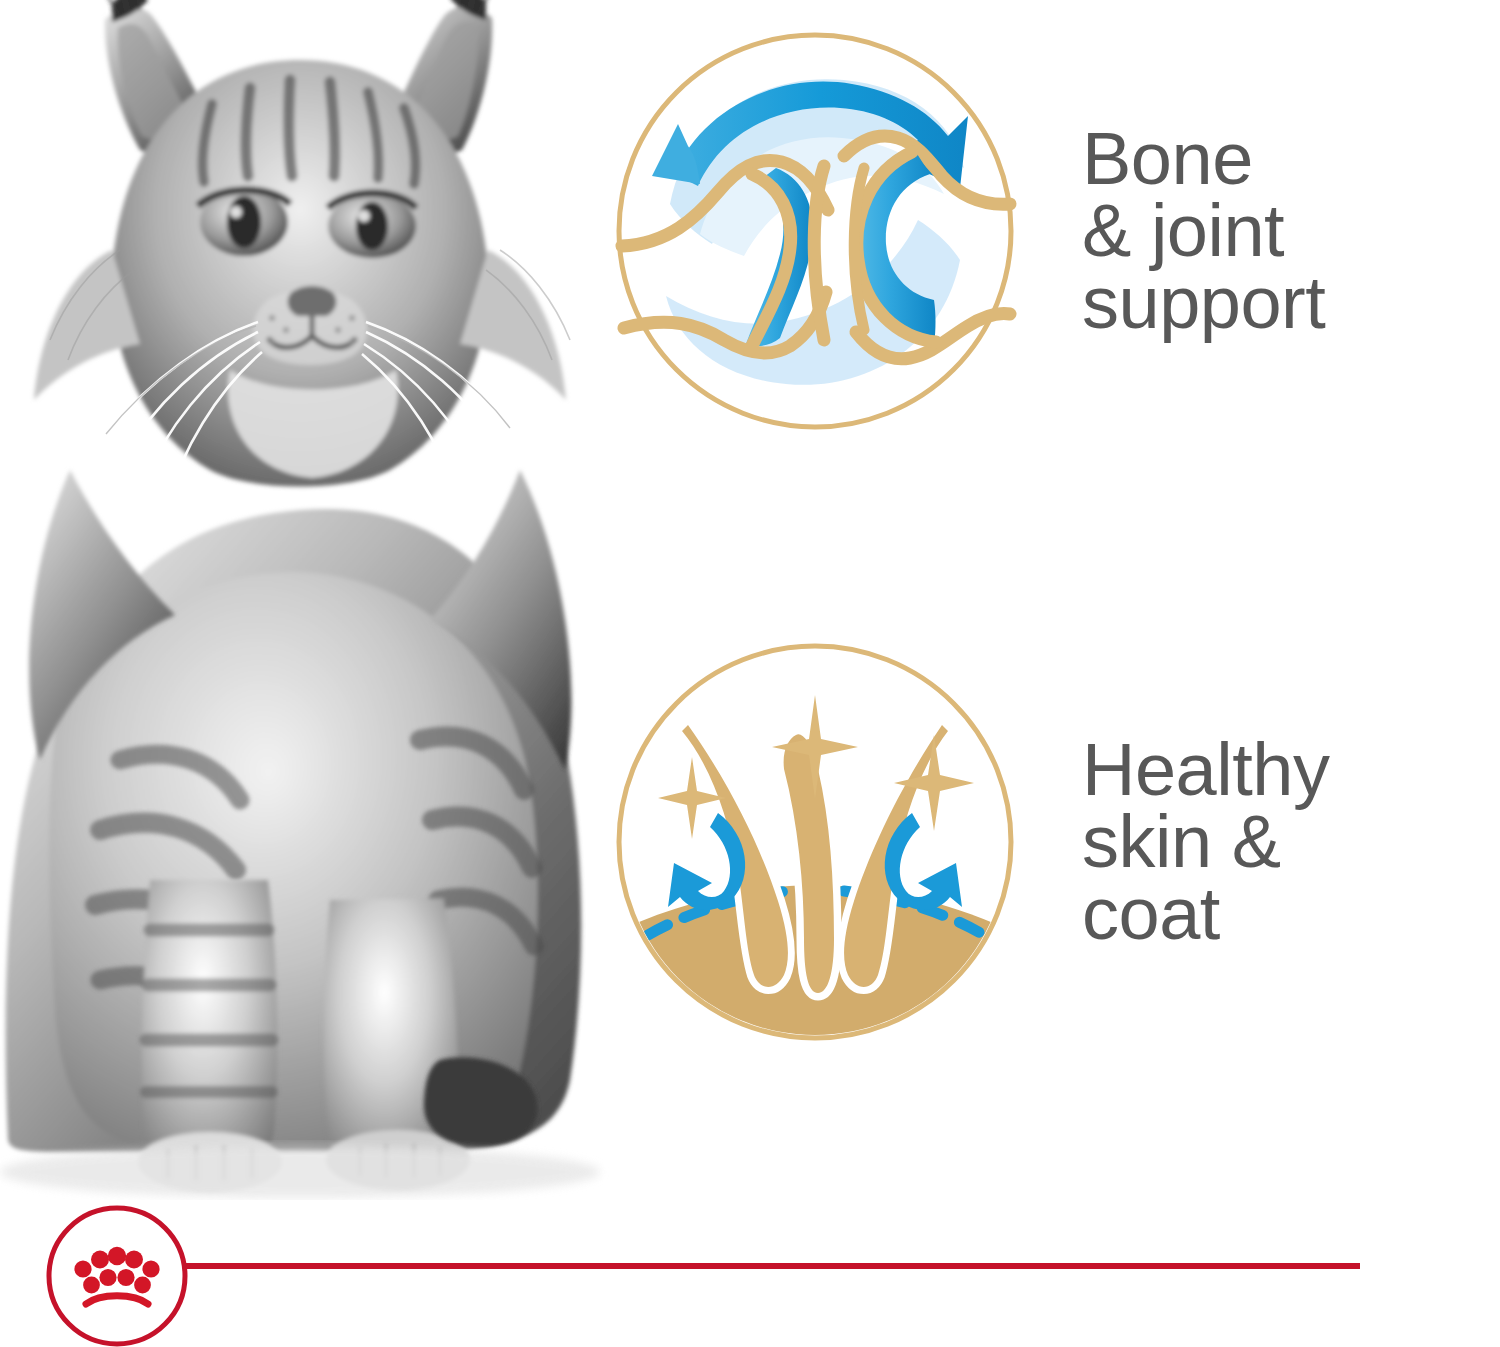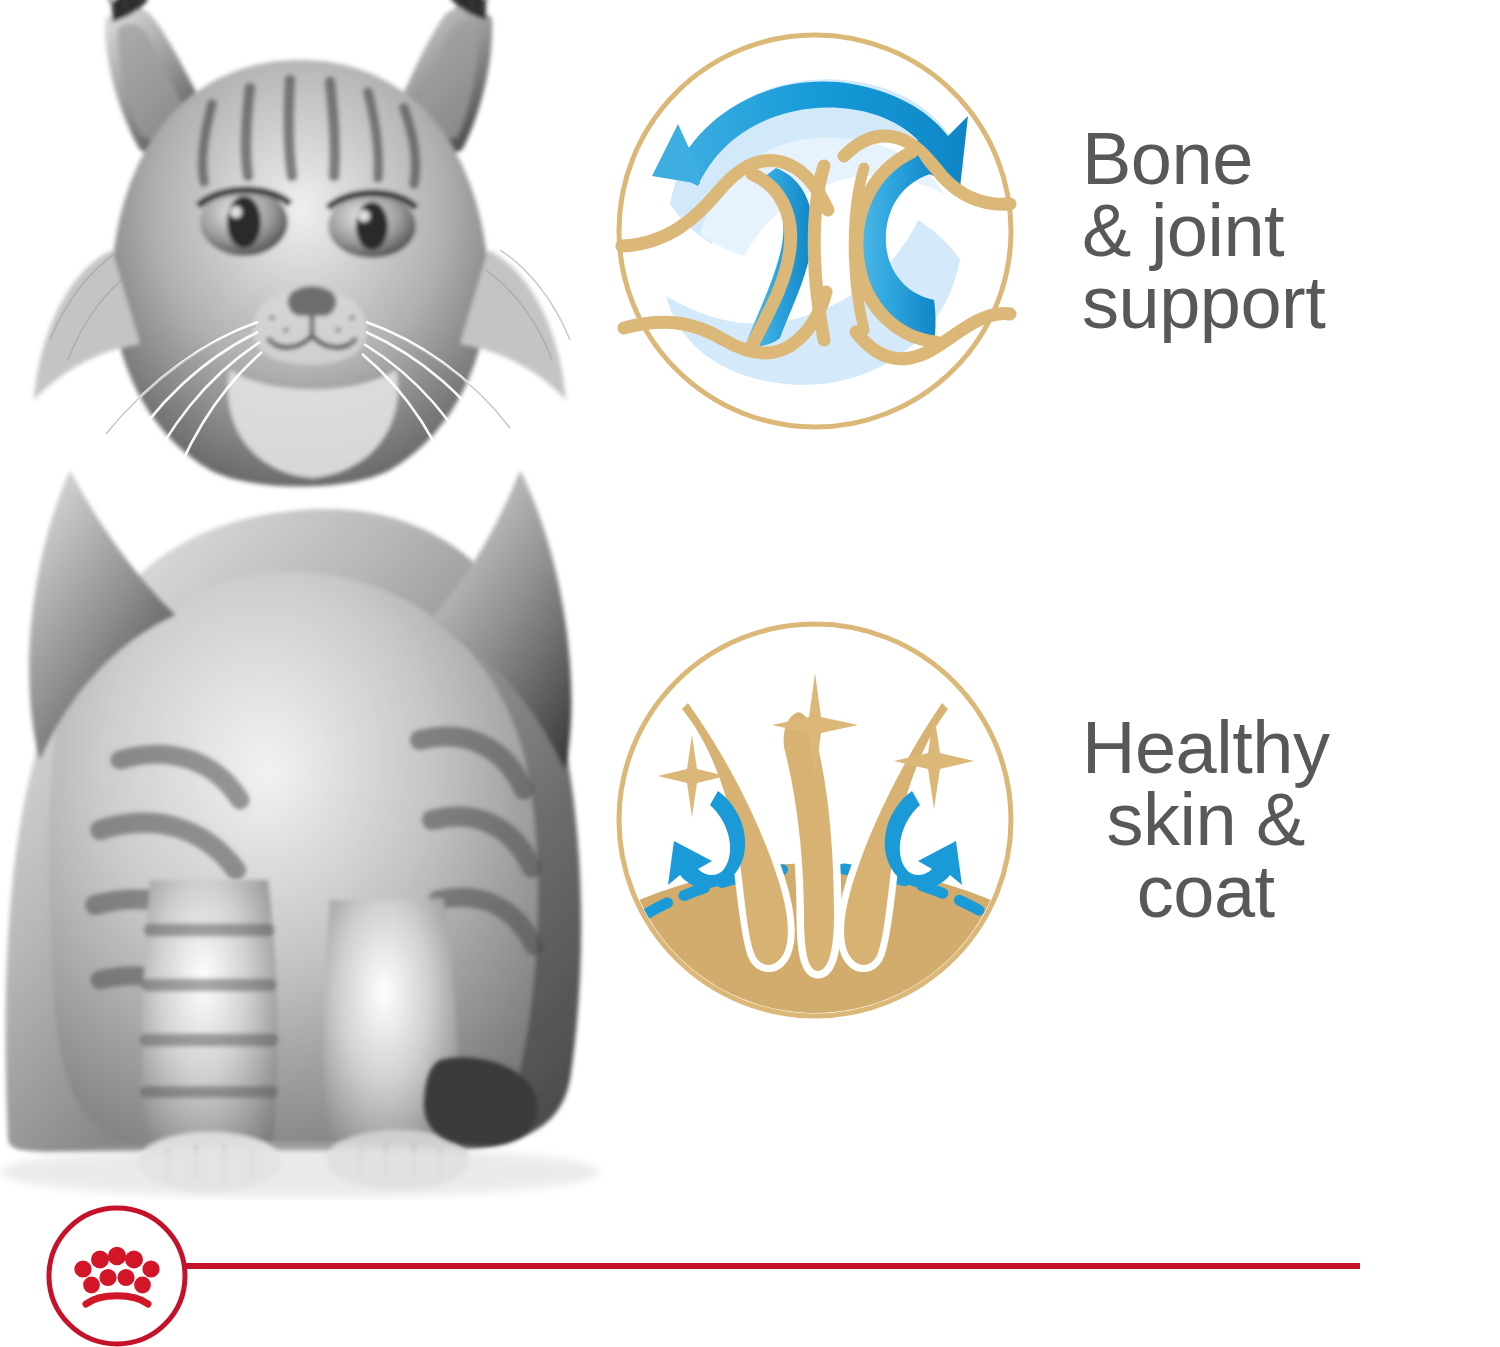--- a/index.html
+++ b/index.html
@@ -28,21 +28,21 @@
   }
   .cat-photo svg { display: block; }
 
   
   .benefit {
     position: absolute;
     display: flex;
     align-items: center;
   }
   .benefit-1 { left: 612px; top: 28px; }
-  .benefit-2 { left: 612px; top: 617px; text-align: center; }
+  .benefit-2 { left: 612px; top: 639px; }
 
   .icon-circle {
     position: relative;
     width: 406px;
     height: 406px;
     flex: 0 0 406px;
   }
   .icon-circle svg { display: block; width: 406px; height: 406px; }
 
   .benefit-label {

